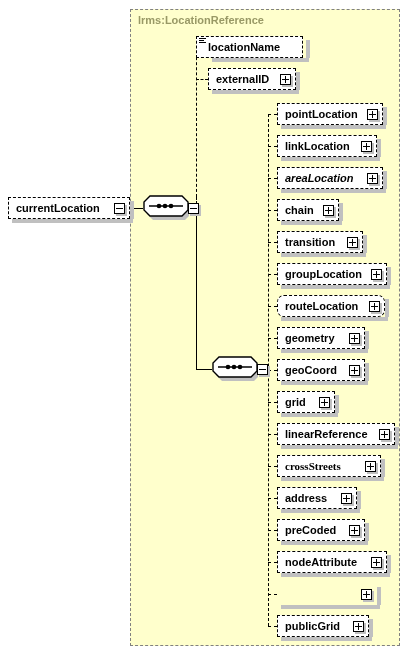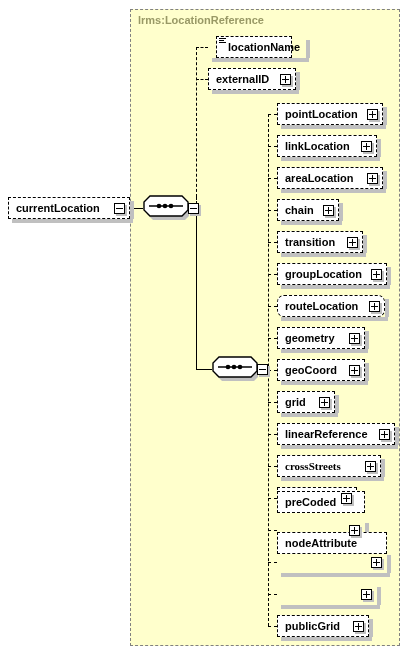--- a/index.html
+++ b/index.html
@@ -162,21 +162,21 @@
         <circle cx="16" cy="11" r="2.3" fill="#000"></circle>
         <circle cx="22" cy="11" r="2.3" fill="#000"></circle>
         <circle cx="28" cy="11" r="2.3" fill="#000"></circle>
       </svg>
     </div>
     <div class="expander-shadow" style="left:190px;top:205px;"></div>
     <div class="expander" style="left:188px;top:203px;"></div>
     <div class="ln h-solid" style="left:199px;top:208px;width:-3px;"></div>
     <div class="node-shadow" style="left:212px;top:58px;width:97px;height:4px;"></div>
     <div class="node-shadow" style="left:306px;top:40px;width:4px;height:18px;"></div>
-    <div class="node" style="left:216px;top:36px;width:76px;">
+    <div class="node" style="left:196px;top:36px;width:107px;">
       <div class="seq-marker">
         <i></i>
         <i></i>
         <i></i>
       </div>
       <span class="node-label with-icon">locationName</span>
     </div>
     <div class="ln h-dash" style="left:196px;top:47px;width:12px;"></div>
     <div class="node-shadow" style="left:212px;top:90px;width:87px;height:4px;"></div>
     <div class="node-shadow" style="left:296px;top:72px;width:4px;height:18px;"></div>
@@ -214,21 +214,21 @@
     <div class="node-shadow" style="left:281px;top:157px;width:99px;height:4px;"></div>
     <div class="node-shadow" style="left:377px;top:139px;width:4px;height:18px;"></div>
     <div class="node" style="left:277px;top:135px;width:100px;">
       <span class="node-label">linkLocation</span>
     </div>
     <div class="expander-shadow" style="left:363px;top:143px;"></div>
     <div class="expander plus" style="left:361px;top:141px;"></div>
     <div class="ln h-dash" style="left:268px;top:146px;width:9px;"></div>
     <div class="node-shadow" style="left:281px;top:189px;width:105px;height:4px;"></div>
     <div class="node-shadow" style="left:383px;top:171px;width:4px;height:18px;"></div>
-    <div class="node" style="left:277px;top:167px;width:106px;">
+    <div class="node" style="left:277px;top:167px;width:106px;font-style:italic;">
       <span class="node-label">areaLocation</span>
     </div>
     <div class="expander-shadow" style="left:369px;top:175px;"></div>
     <div class="expander plus" style="left:367px;top:173px;"></div>
     <div class="ln h-dash" style="left:268px;top:178px;width:9px;"></div>
     <div class="node-shadow" style="left:281px;top:221px;width:61px;height:4px;"></div>
     <div class="node-shadow" style="left:339px;top:203px;width:4px;height:18px;"></div>
     <div class="node" style="left:277px;top:199px;width:62px;">
       <span class="node-label">chain</span>
     </div>
@@ -302,29 +302,29 @@
     <div class="node-shadow" style="left:281px;top:509px;width:79px;height:4px;"></div>
     <div class="node-shadow" style="left:357px;top:491px;width:4px;height:18px;"></div>
     <div class="node" style="left:277px;top:487px;width:80px;">
       <span class="node-label">address</span>
     </div>
     <div class="expander-shadow" style="left:343px;top:495px;"></div>
     <div class="expander plus" style="left:341px;top:493px;"></div>
     <div class="ln h-dash" style="left:268px;top:498px;width:9px;"></div>
     <div class="node-shadow" style="left:281px;top:541px;width:87px;height:4px;"></div>
     <div class="node-shadow" style="left:365px;top:523px;width:4px;height:18px;"></div>
-    <div class="node" style="left:277px;top:491px;width:88px;">
+    <div class="node" style="left:277px;top:519px;width:88px;">
       <span class="node-label">preCoded</span>
     </div>
     <div class="expander-shadow" style="left:351px;top:527px;"></div>
     <div class="expander plus" style="left:349px;top:525px;"></div>
     <div class="ln h-dash" style="left:268px;top:530px;width:9px;"></div>
     <div class="node-shadow" style="left:281px;top:573px;width:109px;height:4px;"></div>
     <div class="node-shadow" style="left:387px;top:555px;width:4px;height:18px;"></div>
-    <div class="node" style="left:277px;top:532px;width:110px;">
+    <div class="node" style="left:277px;top:551px;width:110px;">
       <span class="node-label">nodeAttribute</span>
     </div>
     <div class="expander-shadow" style="left:373px;top:559px;"></div>
     <div class="expander plus" style="left:371px;top:557px;"></div>
     <div class="ln h-dash" style="left:268px;top:562px;width:9px;"></div>
     <div class="node-shadow" style="left:281px;top:605px;width:99px;height:4px;"></div>
     <div class="node-shadow" style="left:377px;top:587px;width:4px;height:18px;"></div>
     <div class="expander-shadow" style="left:363px;top:591px;"></div>
     <div class="expander plus" style="left:361px;top:589px;"></div>
     <div class="ln h-dash" style="left:268px;top:594px;width:9px;"></div>

